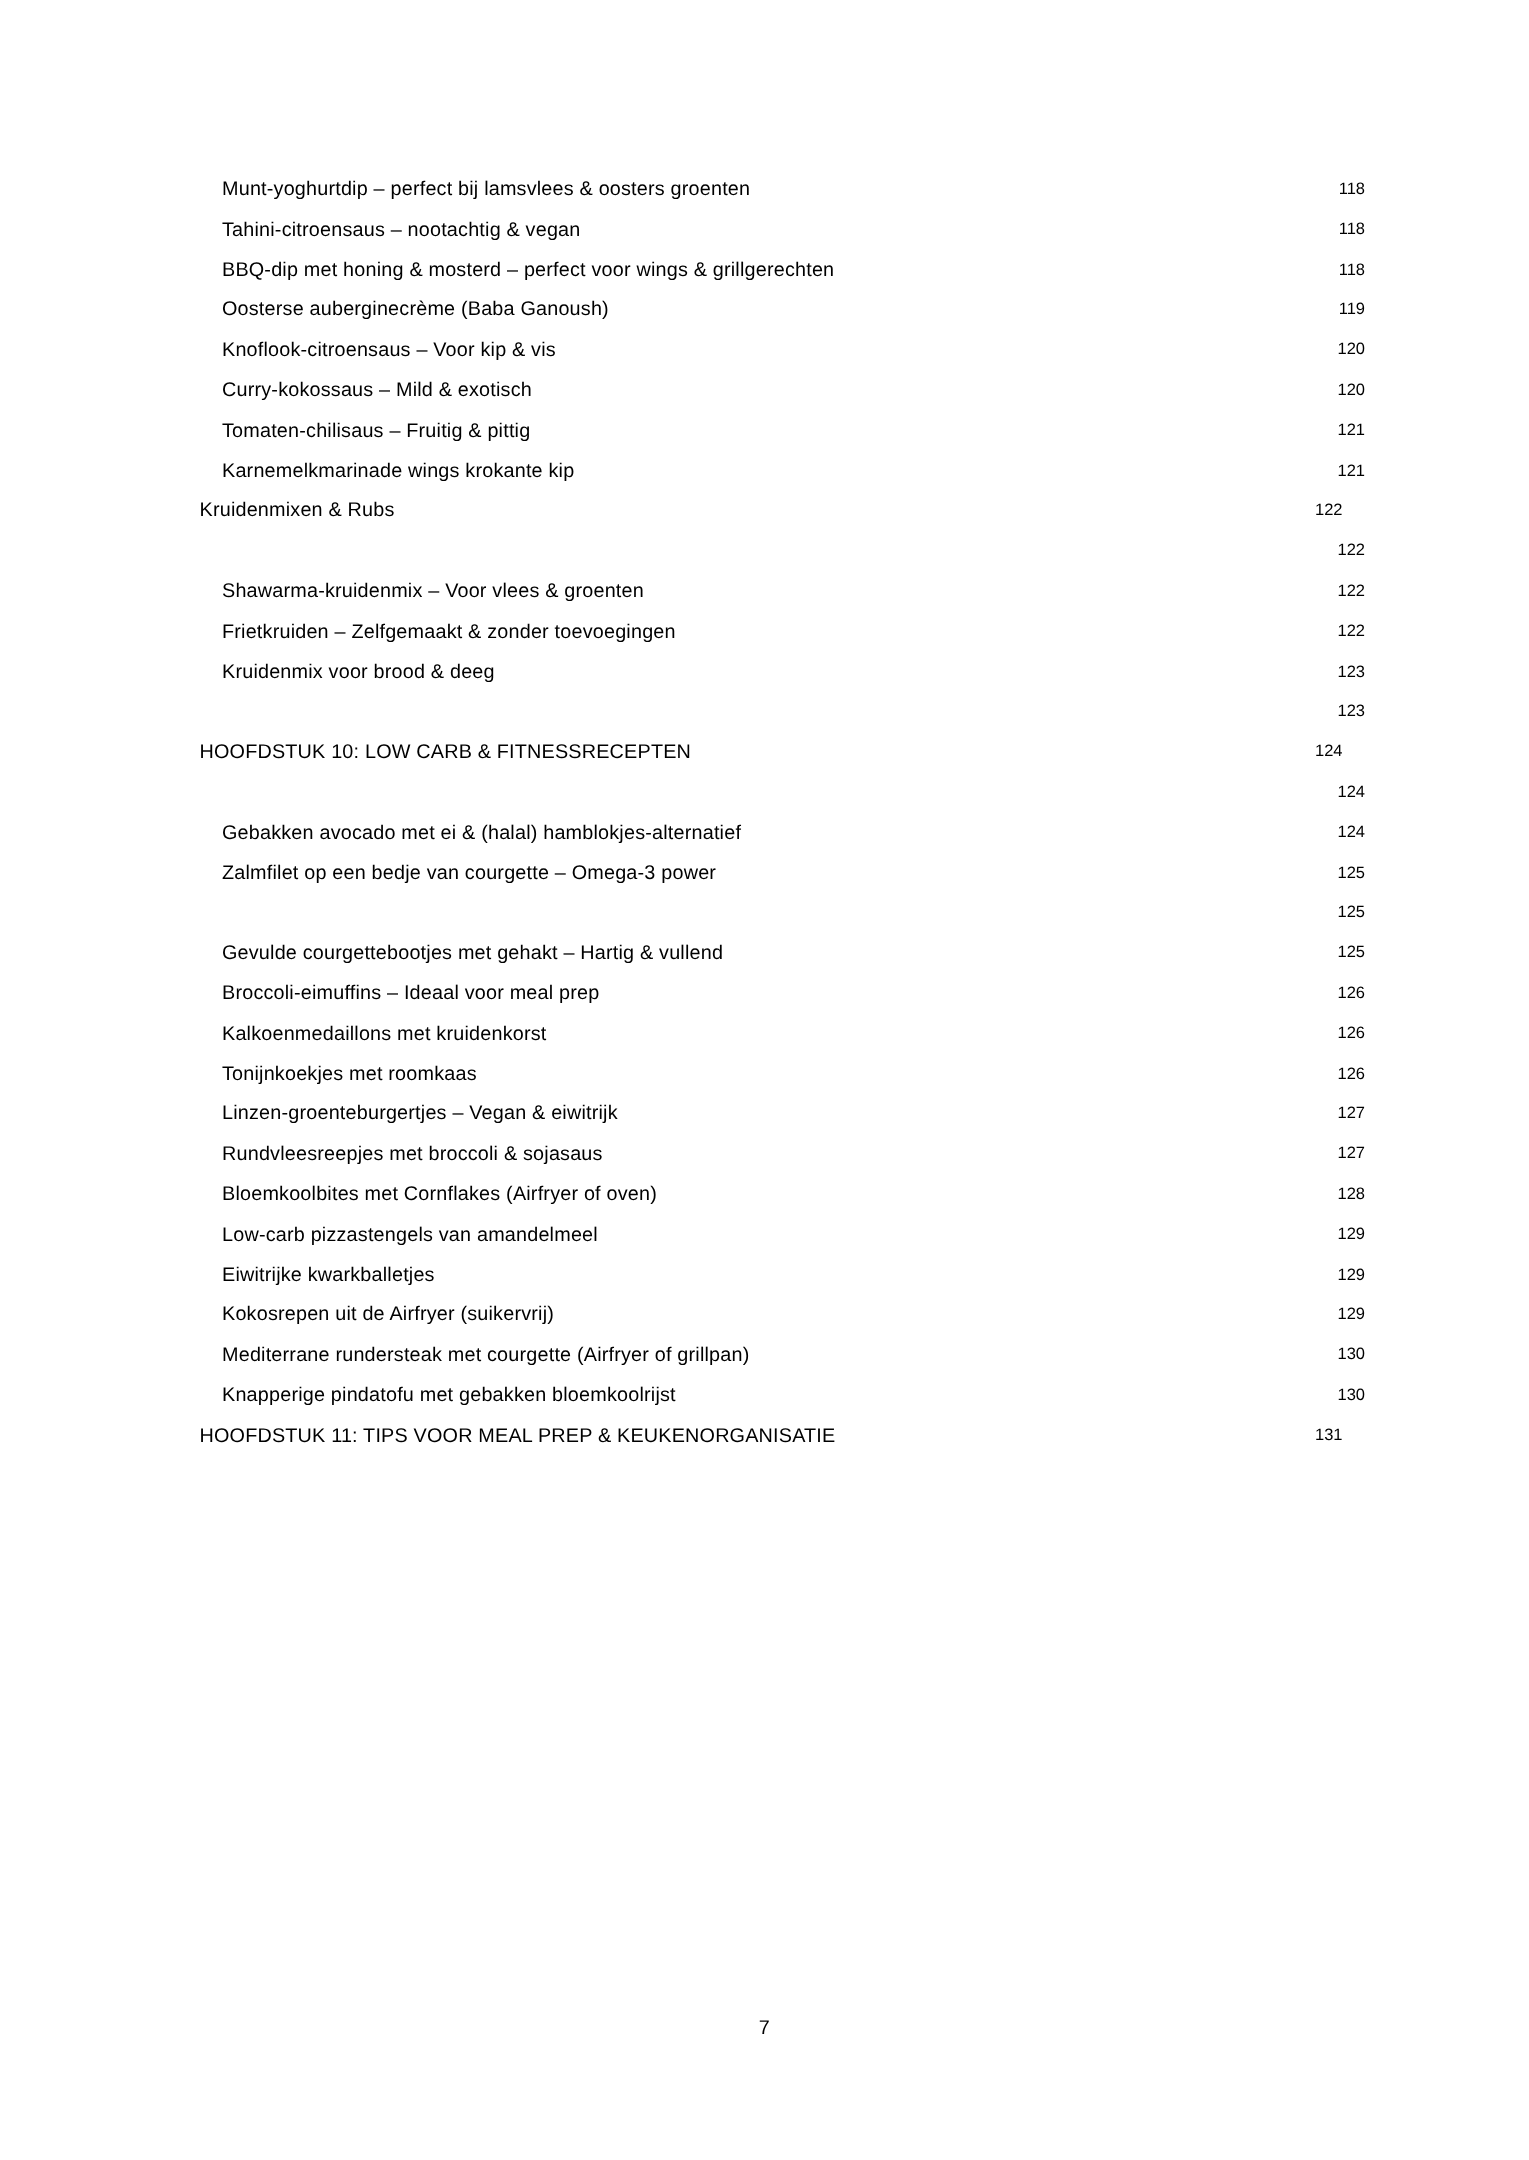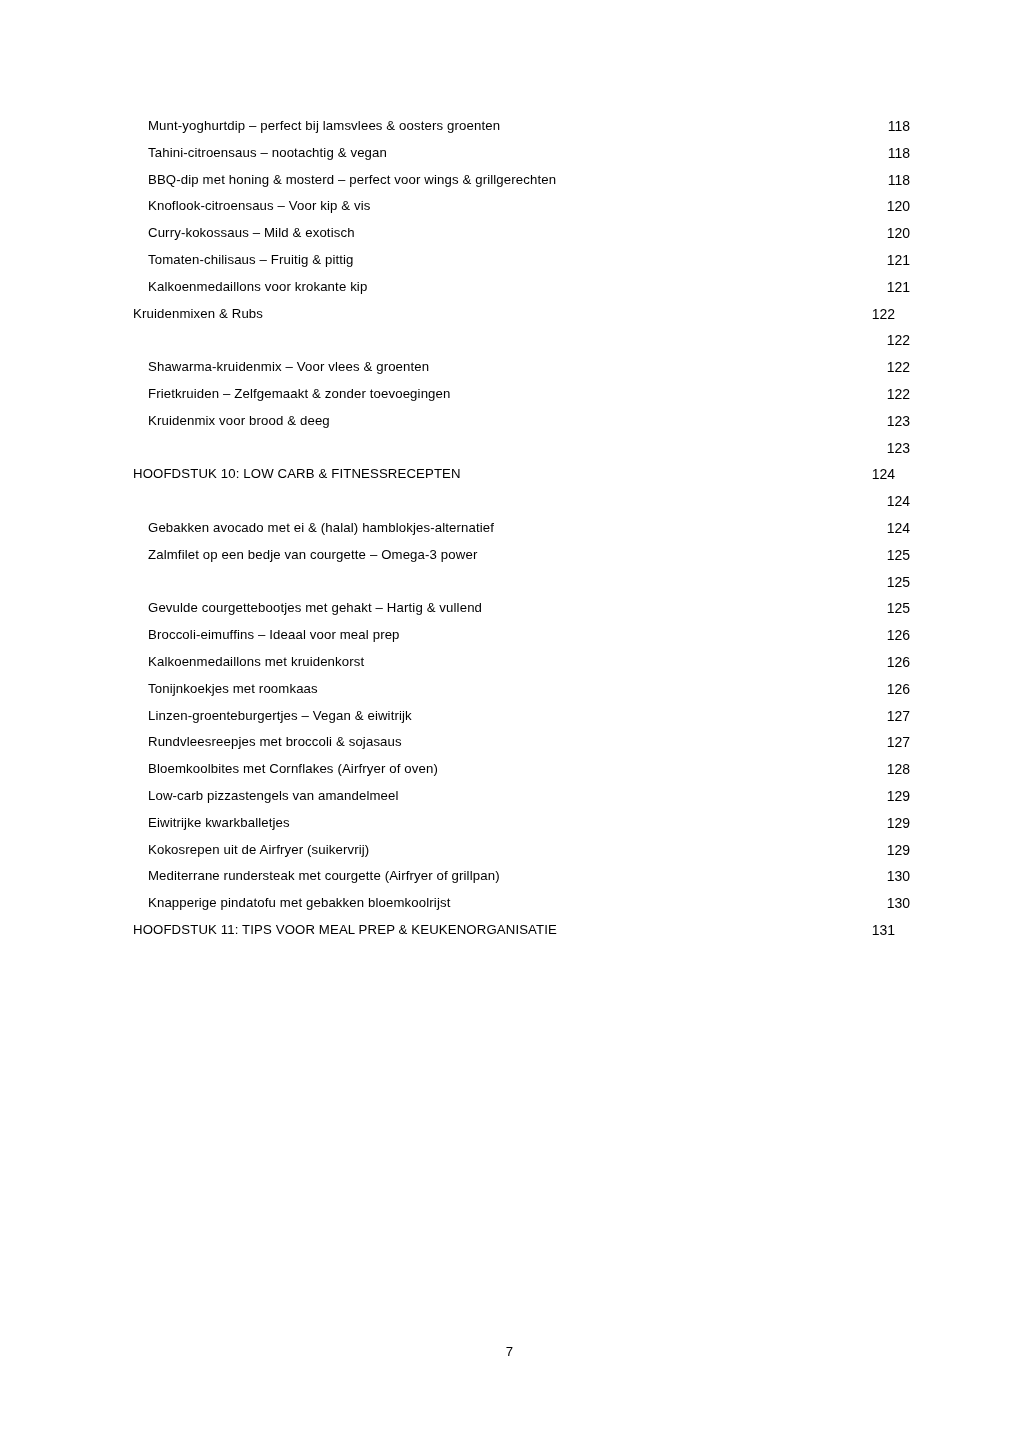--- a/index.html
+++ b/index.html
@@ -59,21 +59,21 @@
     left: 0;
     top: 0;
     letter-spacing: -0.5px;
     font-size: 13.2px;
     white-space: nowrap;
   }
   .toc-page {
     flex: 0 0 auto;
     width: 34px;
     text-align: right;
-    font-size: 14px;
+    font-size: 11px;
   }
   .page-footer {
     position: absolute;
     left: 0;
     top: 1344px;
     width: 1019px;
     text-align: center;
     font-size: 13.2px;
     color: #000000;
   }
@@ -92,36 +92,41 @@
         <span class="toc-title">Tahini-citroensaus – nootachtig &amp; vegan</span>
         <span class="toc-leader"></span>
         <span class="toc-page">118</span>
       </div>
       <div class="toc-entry level-2">
         <span class="toc-title">BBQ-dip met honing &amp; mosterd – perfect voor wings &amp; grillgerechten</span>
         <span class="toc-leader"></span>
         <span class="toc-page">118</span>
       </div>
       <div class="toc-entry level-2">
+        <span class="toc-title">Oosterse auberginecrème (Baba Ganoush)</span>
+        <span class="toc-leader"></span>
+        <span class="toc-page">119</span>
+      </div>
+      <div class="toc-entry level-2">
         <span class="toc-title">Knoflook-citroensaus – Voor kip &amp; vis</span>
         <span class="toc-leader"></span>
         <span class="toc-page">120</span>
       </div>
       <div class="toc-entry level-2">
         <span class="toc-title">Curry-kokossaus – Mild &amp; exotisch</span>
         <span class="toc-leader"></span>
         <span class="toc-page">120</span>
       </div>
       <div class="toc-entry level-2">
         <span class="toc-title">Tomaten-chilisaus – Fruitig &amp; pittig</span>
         <span class="toc-leader"></span>
         <span class="toc-page">121</span>
       </div>
       <div class="toc-entry level-2">
-        <span class="toc-title">Kalkoenmedaillons voor krokante kip</span>
+        <span class="toc-title">Karnemelkmarinade wings krokante kip</span>
         <span class="toc-leader"></span>
         <span class="toc-page">121</span>
       </div>
       <div class="toc-entry level-1">
         <span class="toc-title">Kruidenmixen &amp; Rubs</span>
         <span class="toc-leader"></span>
         <span class="toc-page">122</span>
       </div>
       <div class="toc-entry level-2">
         <span class="toc-leader"></span>

